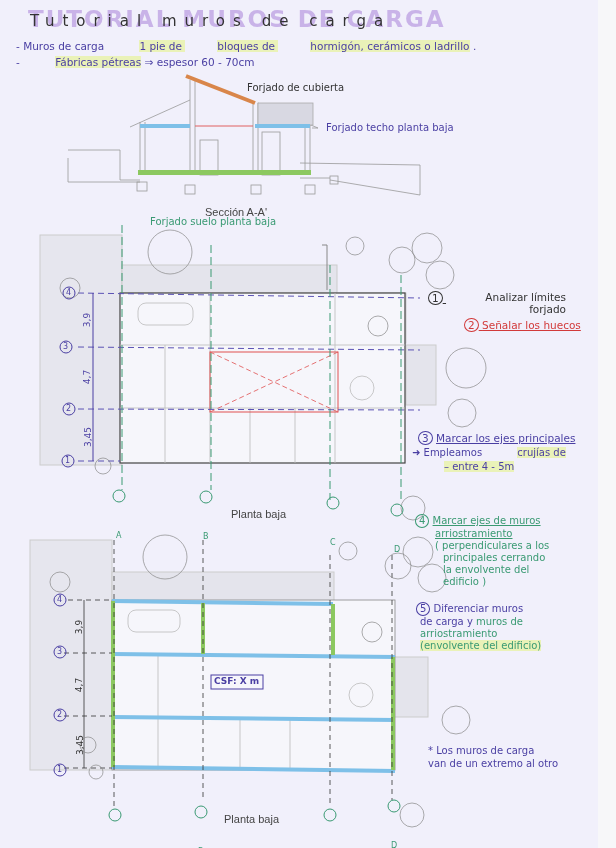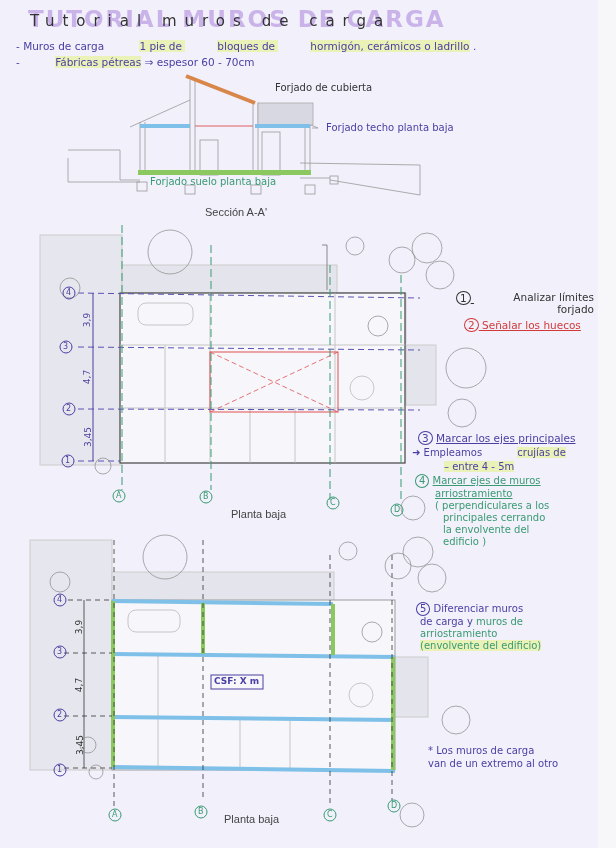--- a/index.html
+++ b/index.html
@@ -6,23 +6,23 @@
   body { width:616px; height:848px; position:relative; overflow:hidden; background:#f1f0fb; font-family:"Liberation Sans", sans-serif; }
   .strip { position:absolute; left:598px; top:0; width:18px; height:848px; background:#f7f7f9; }
   .hand { font-family:"DejaVu Sans", sans-serif; position:absolute; white-space:nowrap; }
   .title-big { position:absolute; left:28px; top:6px; font-family:"DejaVu Sans", sans-serif; font-weight:bold; font-size:23px; letter-spacing:2px; color:#c9b3e8; }
   .title-small { position:absolute; left:30px; top:12px; font-family:"DejaVu Sans", sans-serif; font-size:15px; letter-spacing:8px; color:#333; }
   .bullet { font-size:10.5px; color:#4a3fa3; }
   .hl-y { background:#eaf2b8;margin-left:32px; }
   .printed { position:absolute; font-family:"Liberation Sans", sans-serif; font-size:11px; color:#444; }
   svg { position:absolute; left:0; top:0; }
   .note-purple { color:#4a3fa3; }
-  .note-green { color:#3a9a73; }
+  .note-green { color:#3a9a73;margin-top:40px; }
   .note-red { color:#d23a3a; }
-  .note-black { color:#333;margin-left:28px; }
+  .note-black { color:#333; }
   .u { text-decoration:underline; }
 </style>
 </head>
 <body>
 
 <div class="strip"></div>
 
 <div class="title-big">TUTORIAL MUROS DE CARGA</div>
 <div class="title-small">Tutorial muros de carga</div>
 

